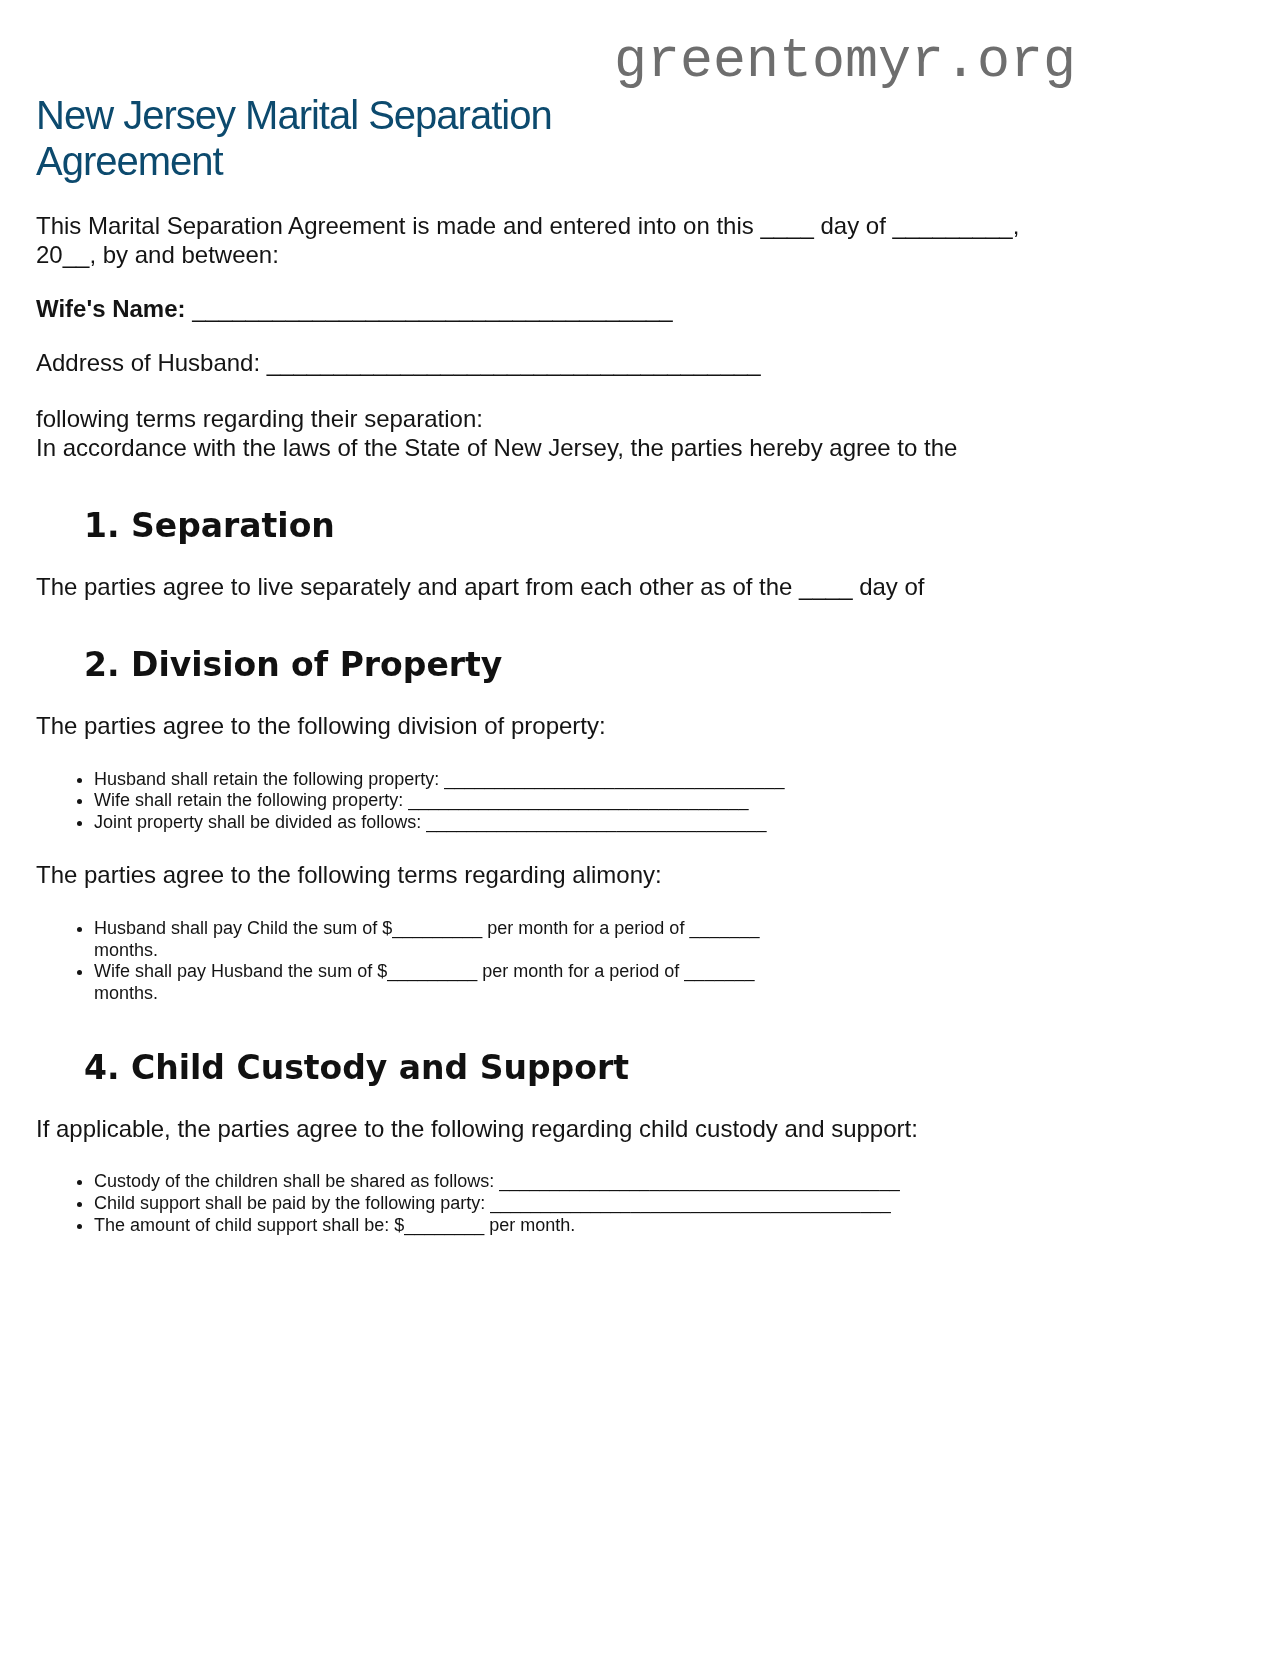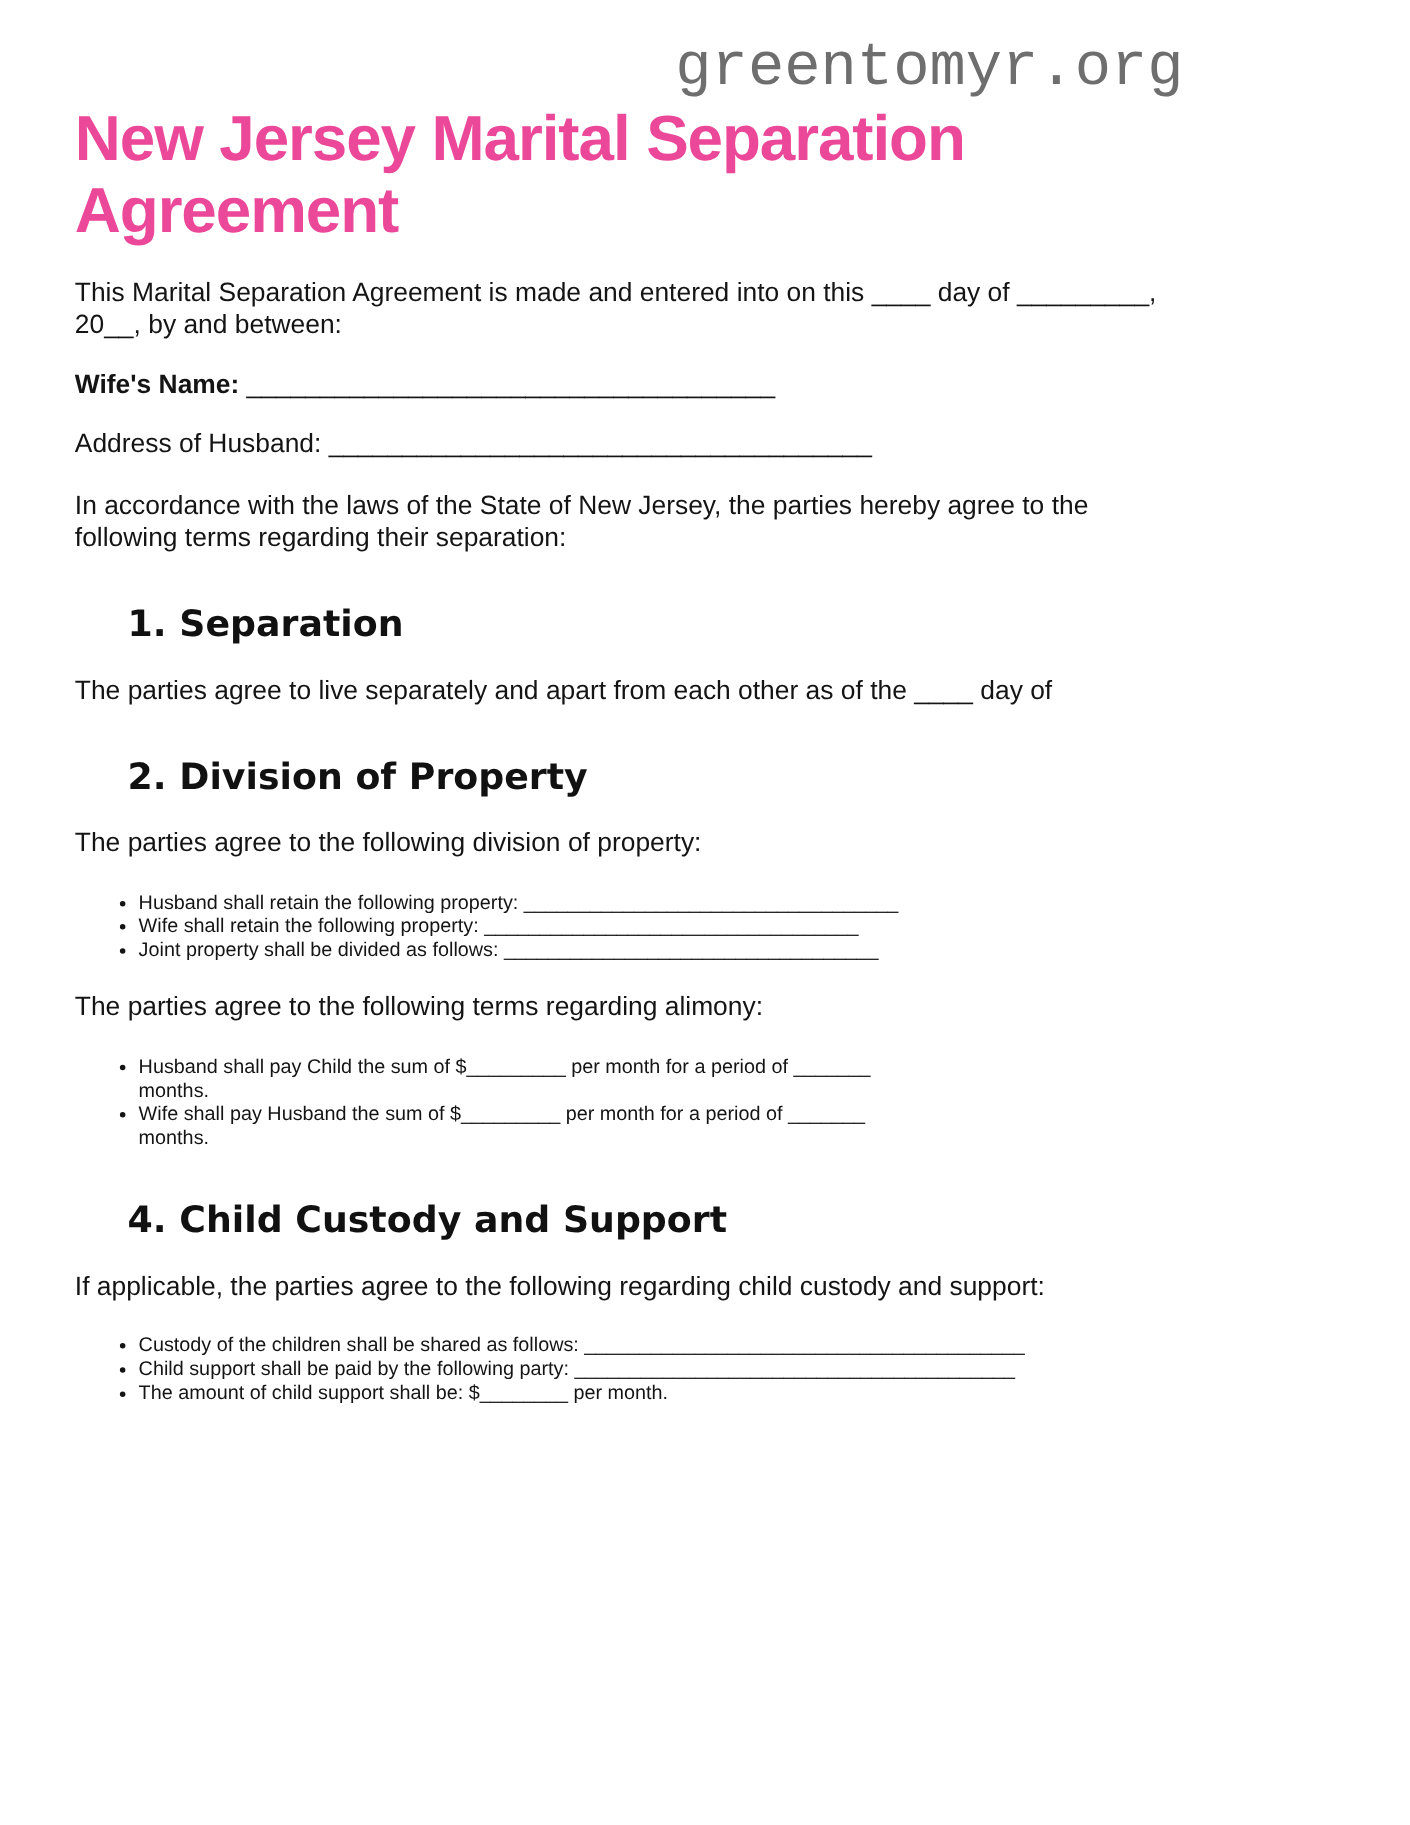--- a/index.html
+++ b/index.html
@@ -7,38 +7,38 @@
   body {
     width: 1282px;
     height: 1659px;
     font-family: "Liberation Sans", sans-serif;
     color: #141414;
     overflow: hidden;
   }
   .page {
     width: 1130px;
     height: 1659px;
-    padding: 34px 68px 0 68px;
+    padding: 34px 68px 0 36px;
     background: #ffffff;
   }
   .watermark {
     font-family: "Liberation Mono", monospace;
     font-size: 55px;
     line-height: 1.0;
     color: #6e6e6e;
     text-align: right;
     margin-right: -14px;
     white-space: nowrap;
   }
   h1 {
     margin-top: 4px;
-    font-size: 58px;
+    font-size: 40px;
     line-height: 1.14;
-    font-weight: bold;
-    color: #ec4899;
+    font-weight: normal;
+    color: #0c4a6e;
     letter-spacing: -1px;
   }
   h1 .line { display: block; }
   p { font-size: 24px; line-height: 1.2; margin-top: 28px; }
   p .line { display: block; }
   .field-row { margin-top: 25px; }
   .field-row .label-bold { font-weight: bold; }
   .blank { letter-spacing: 0; white-space: nowrap; }
   h2 {
     font-family: "DejaVu Sans", sans-serif;
@@ -81,22 +81,22 @@
     <span class="blank">____________________________________</span>
   </p>
 
   <p class="field-row">
     <span>Address of Husband:</span>
     <span class="blank">_____________________________________</span>
   </p>
 
 
   <p>
+    <span class="line">following terms regarding their separation:</span>
     <span class="line">In accordance with the laws of the State of New Jersey, the parties hereby agree to the</span>
-    <span class="line">following terms regarding their separation:</span>
   </p>
 
   <h2>1. Separation</h2>
   <p>
     <span class="line">The parties agree to live separately and apart from each other as of the ____ day of</span>
   </p>
 
   <h2>2. Division of Property</h2>
   <p>The parties agree to the following division of property:</p>
   <ul>

